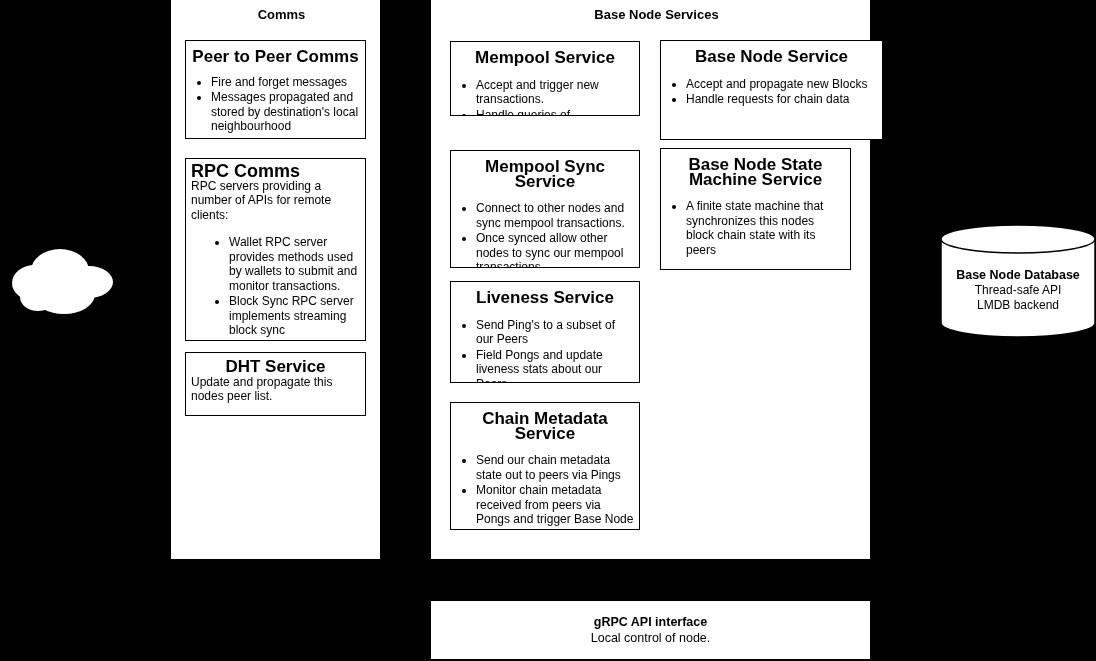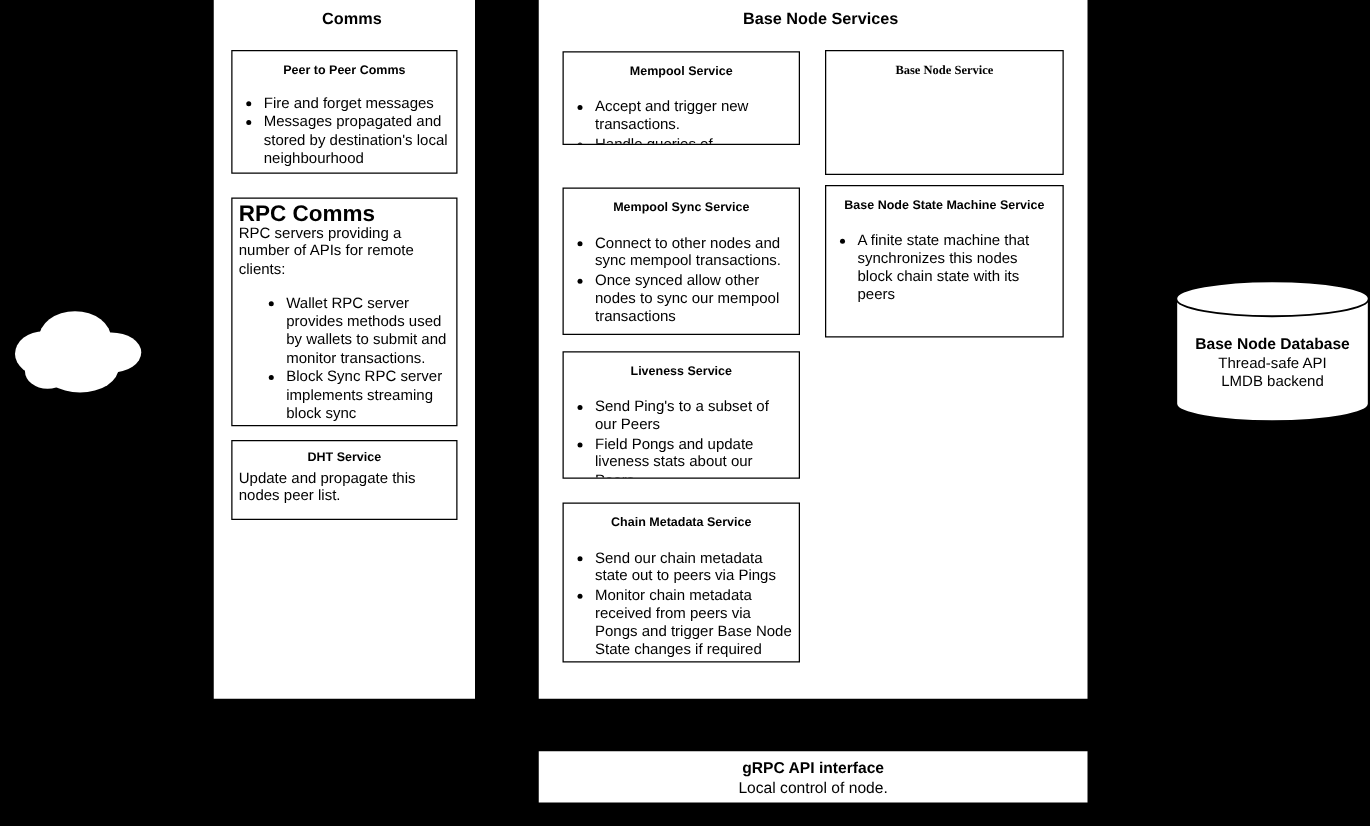--- a/index.html
+++ b/index.html
@@ -27,40 +27,40 @@
     position: absolute;
     background: #ffffff;
     border: 1.5px solid #000000;
     font-size: 12px;
     line-height: 14.5px;
     padding: 4px 5px;
     overflow: hidden;
   }
   .box-title {
     font-weight: bold;
-    font-size: 10px;
+    font-size: 17px;
     text-align: center;
     margin-top: 5px;
   }
   .box-title-left {
     font-weight: bold;
     font-size: 18px;
     text-align: left;
     margin-top: 1px;
   }
   .box-intro { margin: 0; }
   ul.bullets {
     margin: 12px 0 0 0;
     padding-left: 20px;
   }
   ul.bullets.deep-indent { padding-left: 38px; margin-top: 13px; }
   ul.bullets li { margin: 0 0 1px 0; }
   .grpc-bar {
     position: absolute;
-    left: 431px; top: 601px; width: 439px; height: 41px;
+    left: 431px; top: 601px; width: 439px; height: 58px;
     background: #ffffff;
     display: flex; flex-direction: column;
     align-items: center; justify-content: center;
     font-size: 12.5px; line-height: 16px;
   }
   .grpc-title { font-weight: bold; }
   .cloud-wrap { position: absolute; left: 8px; top: 245px; }
   .cylinder-wrap { position: absolute; left: 940px; top: 224px; }
   .cylinder-label {
     position: absolute;
@@ -104,22 +104,26 @@
   <div class="panel-title">Base Node Services</div>
 
   <div class="box" style="left:19px; top:41px; width:190px; height:75px;">
     <div class="box-title">Mempool Service</div>
     <ul class="bullets">
       <li>Accept and trigger new transactions.</li>
       <li>Handle queries of transactions</li>
     </ul>
   </div>
 
-  <div class="box" style="left:229px; top:40px; width:191px; height:100px;font-family:Liberation Serif, serif;">
+  <div class="box" style="left:229px; top:40px; width:223px; height:100px;">
     <div class="box-title">Base Node Service</div>
+    <ul class="bullets">
+      <li>Accept and propagate new Blocks</li>
+      <li>Handle requests for chain data</li>
+    </ul>
   </div>
 
   <div class="box" style="left:19px; top:150px; width:190px; height:118px;">
     <div class="box-title">Mempool Sync Service</div>
     <ul class="bullets">
       <li>Connect to other nodes and sync mempool transactions.</li>
       <li>Once synced allow other nodes to sync our mempool transactions</li>
     </ul>
   </div>
 

